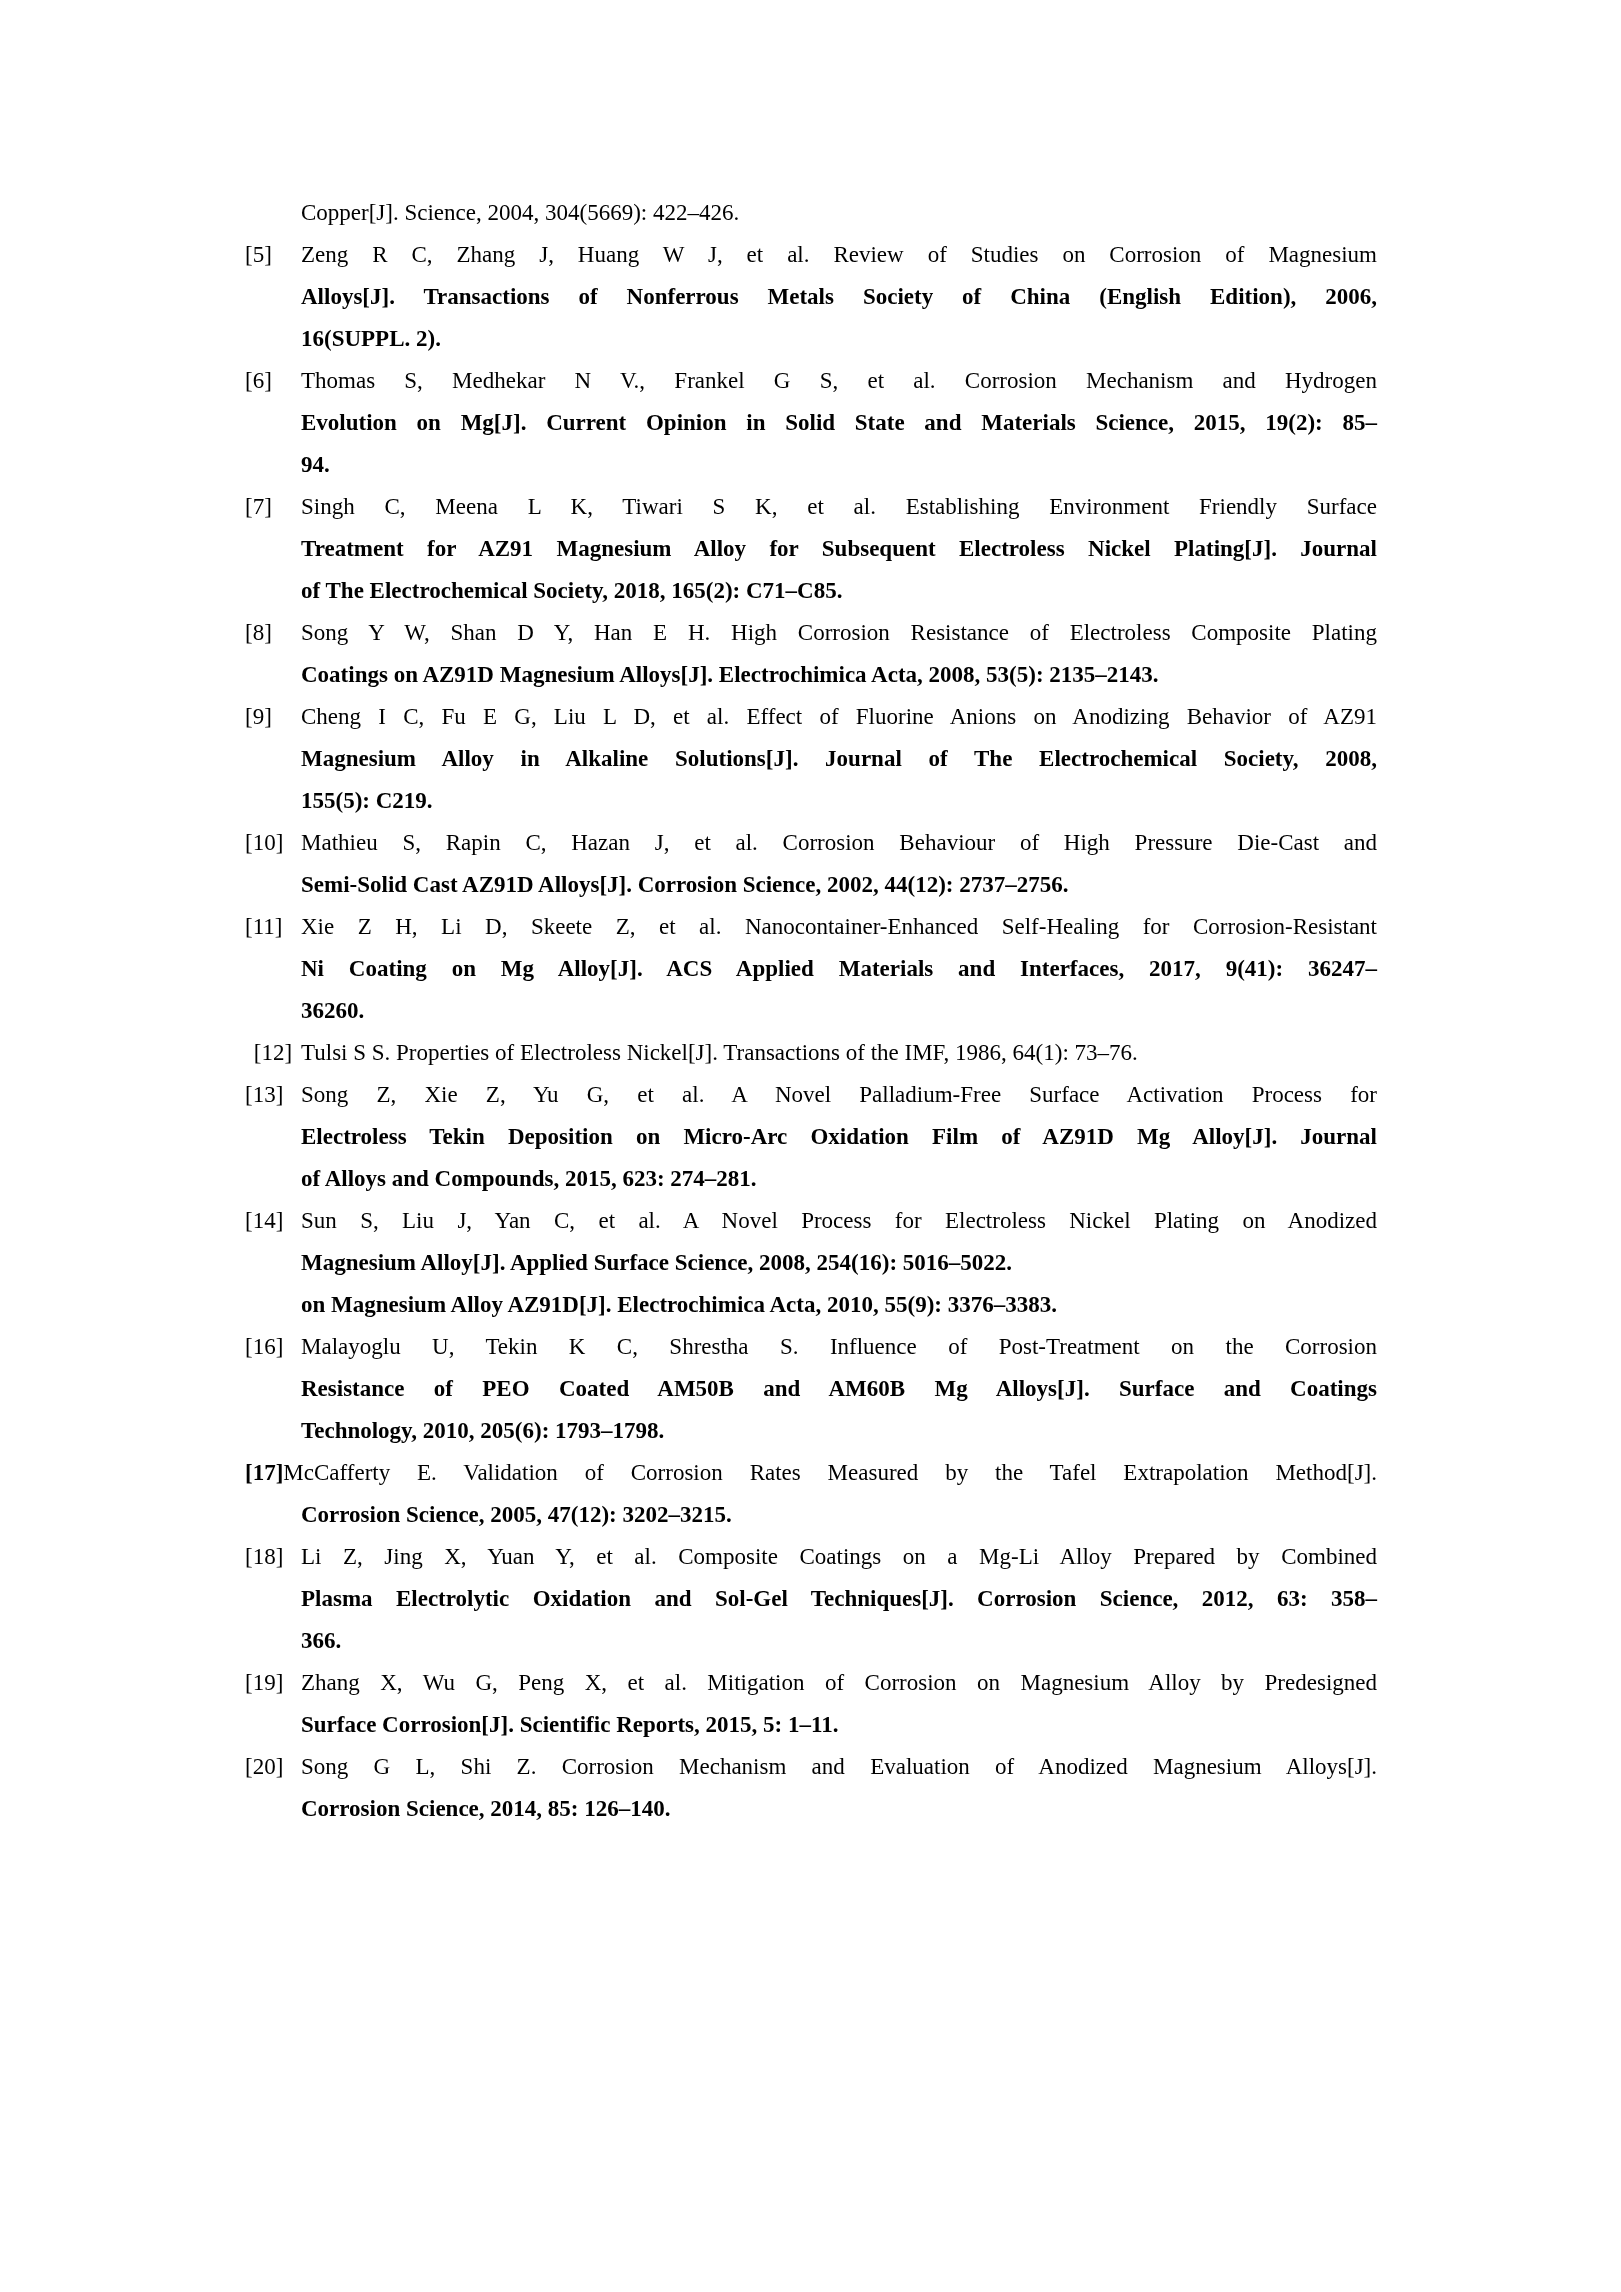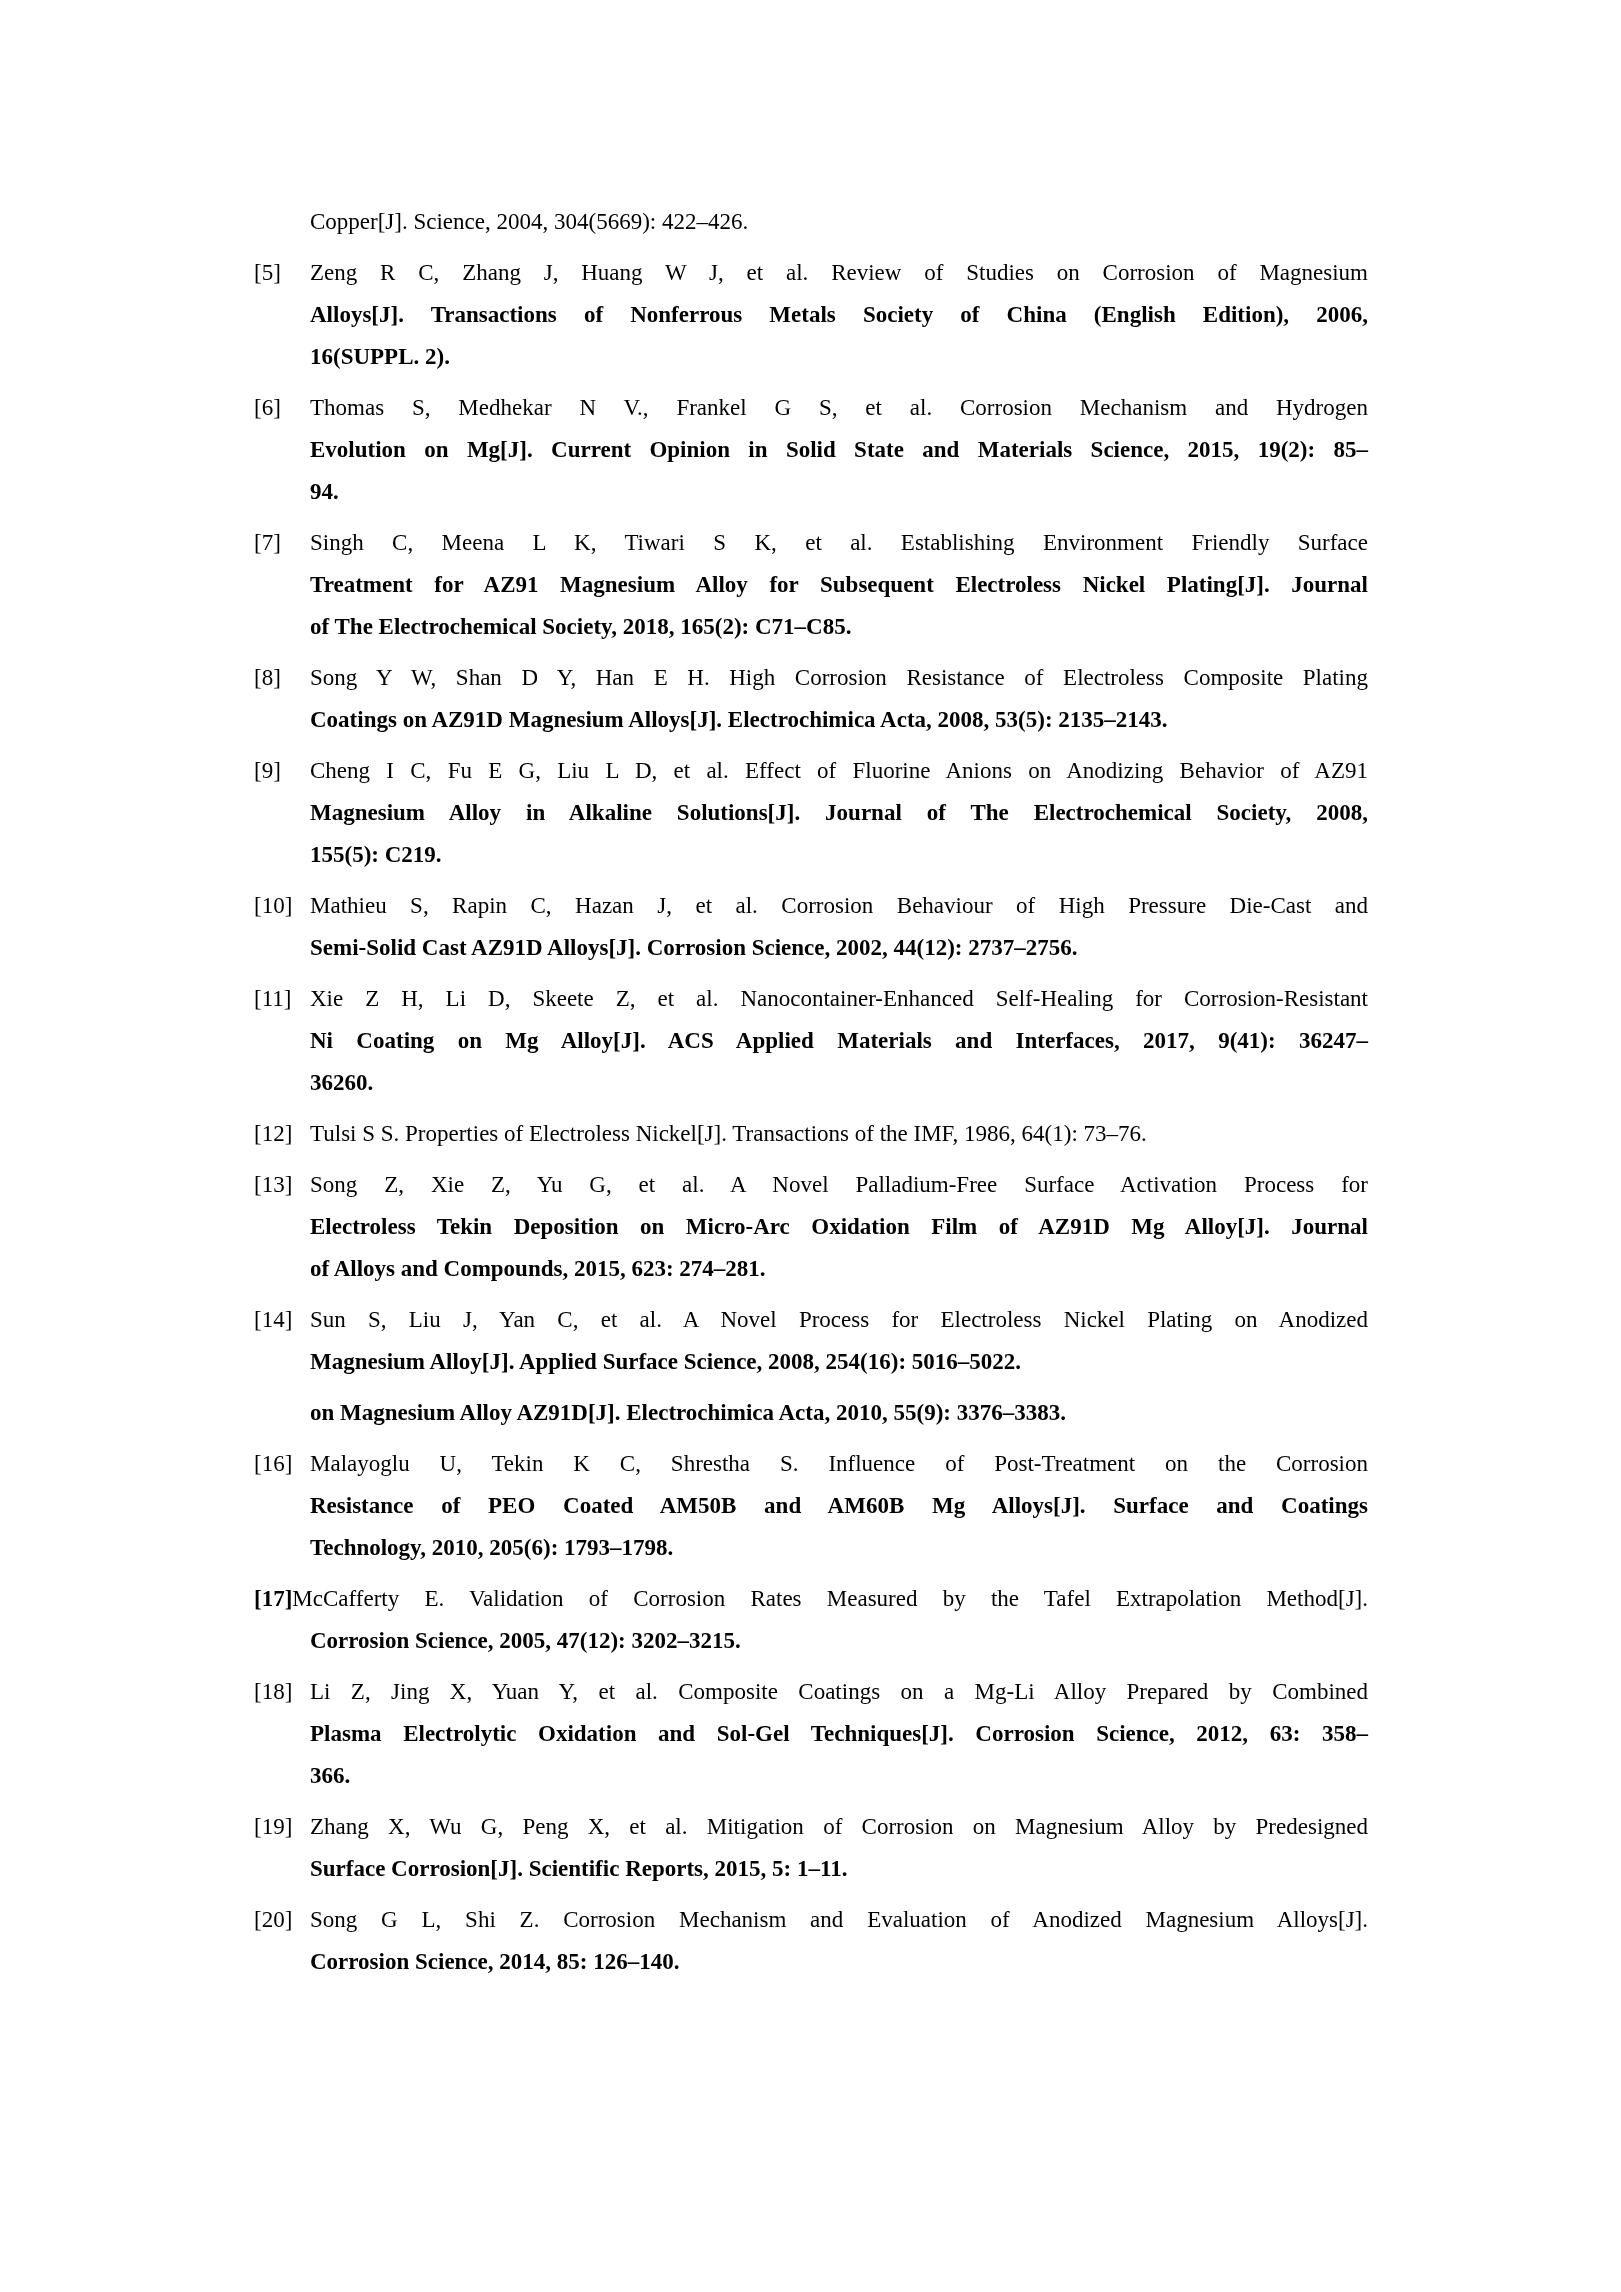--- a/index.html
+++ b/index.html
@@ -12,25 +12,25 @@
     position: relative;
   }
   .refs {
     position: absolute;
     top: 192px;
     left: 245px;
     width: 1132px;
     font-size: 23px;
     line-height: 42px;
   }
-  .ref { margin: 9px; }
+  .ref { margin: 0; }
   .line { text-align: left; }
   .line.just { text-align: justify; text-align-last: justify; }
   .line.indent { padding-left: 56px; font-weight: bold; }
-  .lbl { display: inline-block; width: 56px; }
+  .lbl { display: inline-block; width: 56px; text-align: center; }
   .lbl.tight { width: auto; font-weight: bold; }
 </style>
 </head>
 <body>
 
 <main class="refs">
     <div class="ref">
       <div class="line"><span class="lbl"></span>Copper[J]. Science, 2004, 304(5669): 422–426.</div>
     </div>
     <div class="ref">

